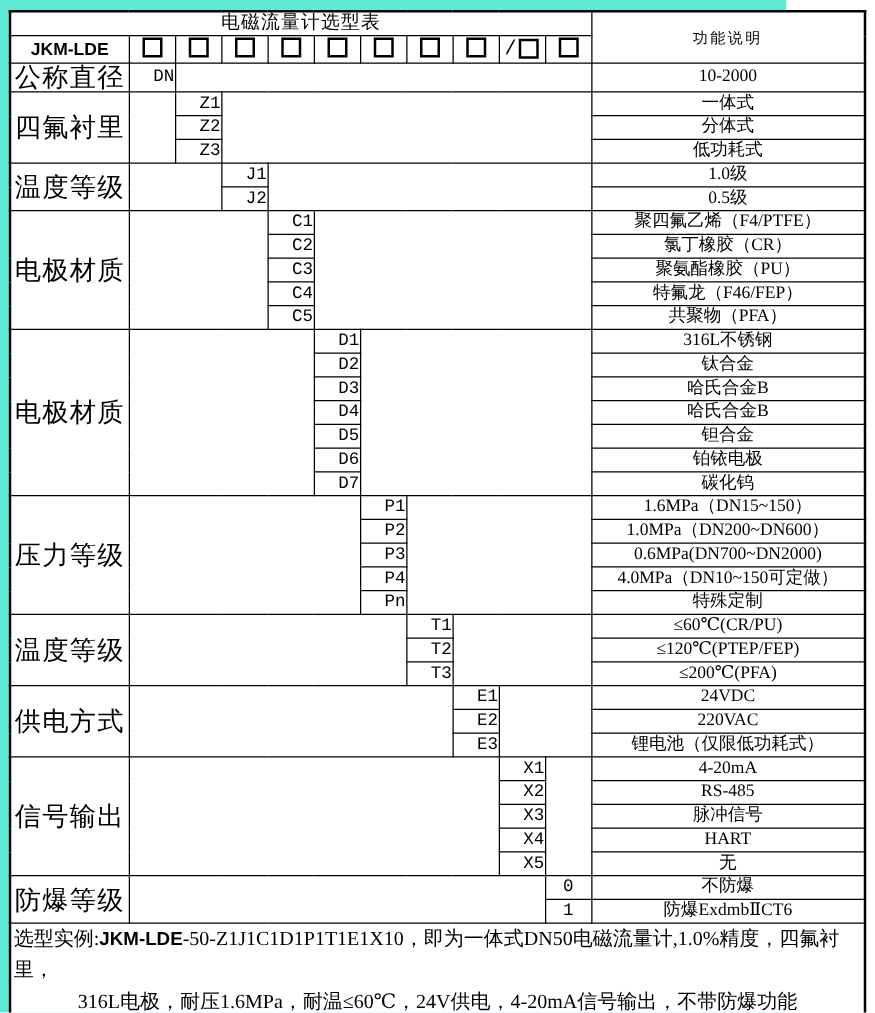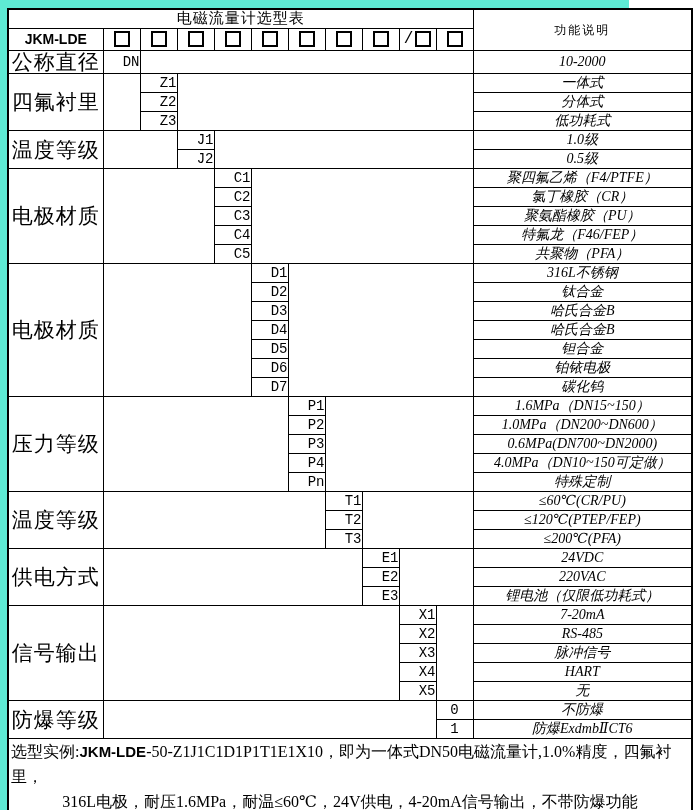--- a/index.html
+++ b/index.html
@@ -11,21 +11,21 @@
      line-height:1.05;overflow:hidden;white-space:nowrap;color:#000;}
   .title-cell{font-size:15px;font-weight:normal;letter-spacing:1px;}
   .func-hdr{font-size:12px;letter-spacing:2px;}
   .label-cell{font-size:21px;letter-spacing:1px;}
   .model-prefix{font-family:"Liberation Sans","DejaVu Sans",sans-serif;font-weight:bold;
      font-size:14px;}
   .box-row td{height:21px;}
   .code-cell{text-align:right;padding-left:16px;
      font-family:"Liberation Mono","DejaVu Sans Mono",monospace;font-size:14px;}
   .code-center{text-align:center;padding-left:0;}
-  .desc-cell{font-size:14px;font-style:italic;}
+  .desc-cell{font-size:14px;}
   .checkbox{display:inline-block;width:12px;height:12px;border:2px solid #000;
      vertical-align:middle;margin-top:-2px;background:#fff;}
   .slash{font-size:16px;margin-right:2px;vertical-align:middle;
      font-family:"Liberation Mono","DejaVu Sans Mono",monospace;}
   .example-cell{height:54px;text-align:left;white-space:normal;font-size:16px;
      padding:1px 2px;line-height:1.55;}
   .ex-model{font-family:"Liberation Sans","DejaVu Sans",sans-serif;font-weight:bold;
      font-size:15px;}
   .ex-line2{text-align:center;}
 </style>
@@ -203,21 +203,21 @@
         </tr>
         <tr>
           <td class="code-cell">E3</td>
           <td class="desc-cell">锂电池（仅限低功耗式）</td>
         </tr>
         <tr>
           <td rowspan="5" class="label-cell">信号输出</td>
           <td colspan="8" rowspan="5"></td>
           <td class="code-cell">X1</td>
           <td rowspan="5"></td>
-          <td class="desc-cell">7-20mA</td>
+          <td class="desc-cell">4-20mA</td>
         </tr>
         <tr>
           <td class="code-cell">X2</td>
           <td class="desc-cell">RS-485</td>
         </tr>
         <tr>
           <td class="code-cell">X3</td>
           <td class="desc-cell">脉冲信号</td>
         </tr>
         <tr>

